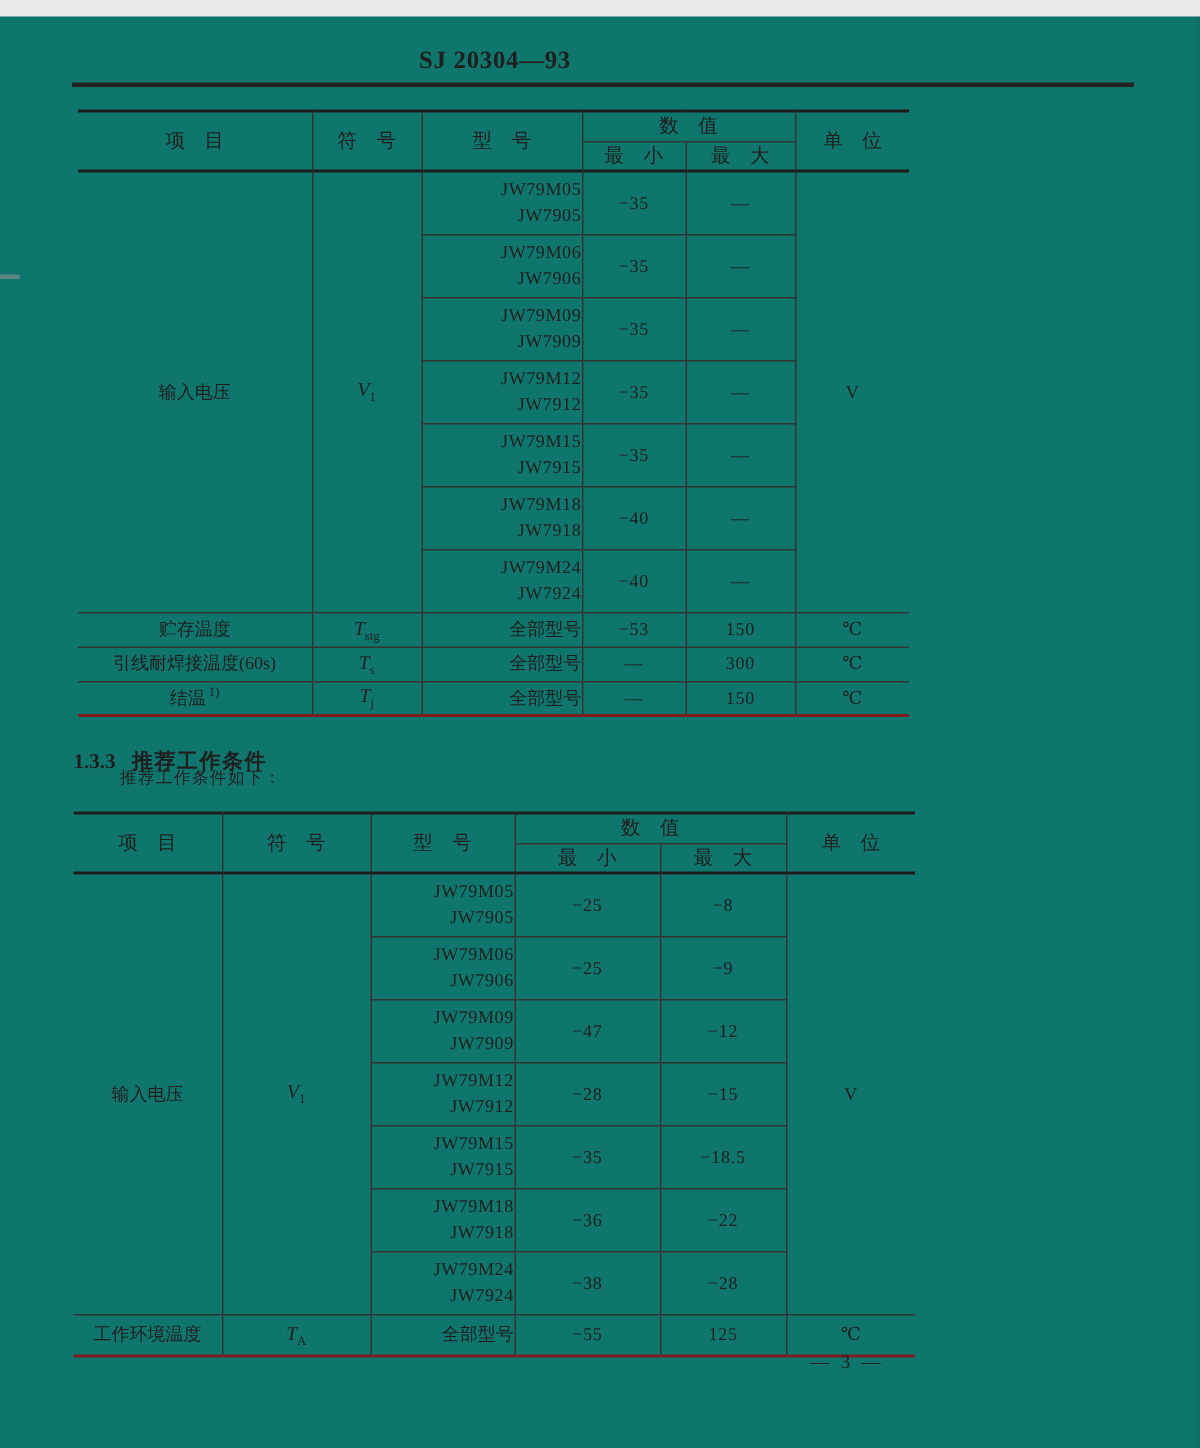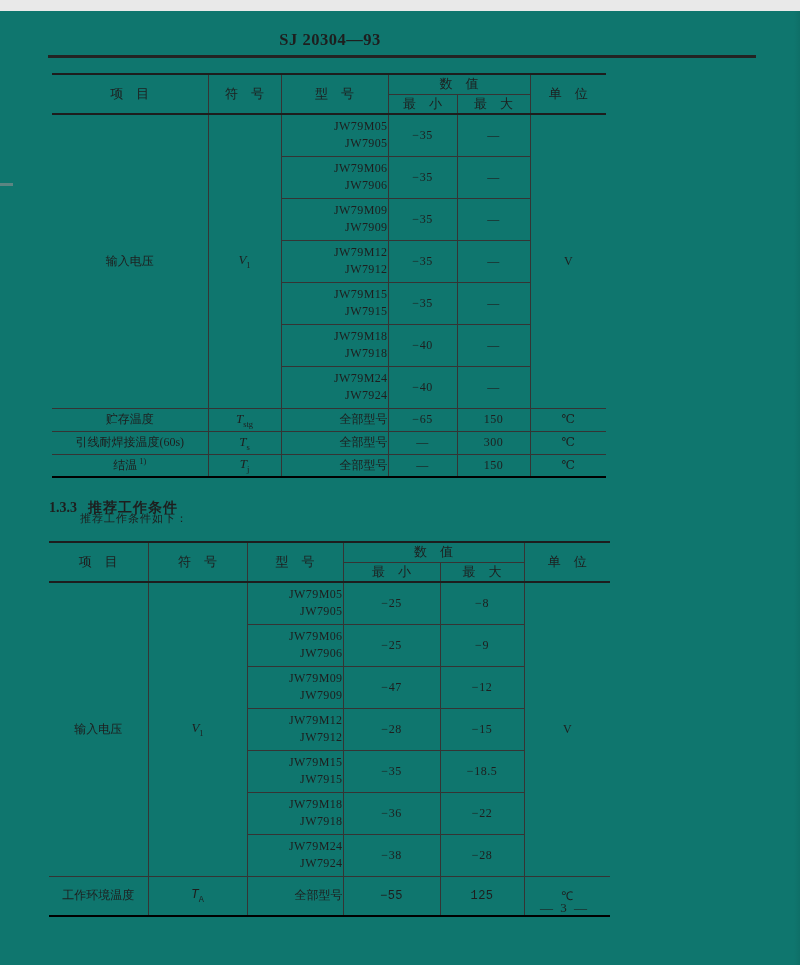--- a/index.html
+++ b/index.html
@@ -32,22 +32,22 @@
   .spec .no-l { border-left:none !important; }
   .spec .no-r { border-right:none !important; }
 
   .spec thead tr { height:20px; }
   .spec thead th { font-size:13px; border-bottom:2px solid #1d1d1d; }
   .spec thead tr:first-child th { border-top:2px solid #1d1d1d; }
   .spec thead th.split { border-bottom:1px solid #343434; }
 
   .spec tbody tr.model-row { height:42px; }
   #table1 tbody tr.simple-row { height:23px; }
-  #table2 tbody tr.simple-row { height:40px;font-family:Liberation Mono, monospace; }
-  .spec tbody tr:last-child td { border-bottom:2px solid #000000; }
+  #table2 tbody tr.simple-row { height:28px; }
+  .spec tbody tr:last-child td { border-bottom:2px solid #7f1d1d; }
 
   .spec td.model { text-align:right; padding-left:21px; }
   #table2 td.model { padding-left:14px; }
   .spec td.model div { line-height:17px; letter-spacing:.4px; }
   .spec td.val { letter-spacing:.5px; }
   .spec td.sym i, .spec td.sym { font-size:13px; }
   .spec td.sym i { font-style:italic; }
   .spec sub { font-size:8.5px; }
   .spec sup.fn { font-size:8.5px; margin-left:2px; }
 
@@ -152,21 +152,21 @@
           <div>JW79M24</div>
           <div>JW7924</div>
         </td>
         <td class="val">−40</td>
         <td class="val">—</td>
       </tr>
       <tr class="simple-row">
         <td class="no-l">贮存温度</td>
         <td class="sym"><i>T</i><sub>stg</sub></td>
         <td class="model">全部型号</td>
-        <td class="val">−65</td>
+        <td class="val">−53</td>
         <td class="val">150</td>
         <td class="no-r">℃</td>
       </tr>
       <tr class="simple-row">
         <td class="no-l">引线耐焊接温度(60s)</td>
         <td class="sym"><i>T</i><sub>s</sub></td>
         <td class="model">全部型号</td>
         <td class="val">—</td>
         <td class="val">300</td>
         <td class="no-r">℃</td>

